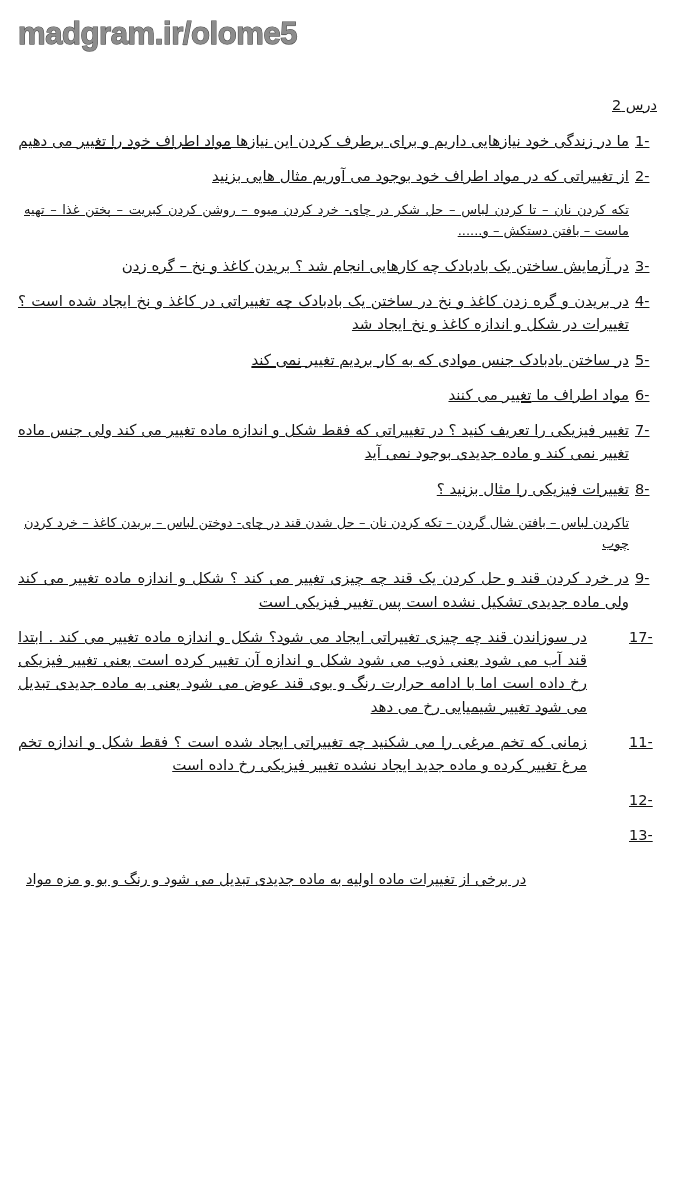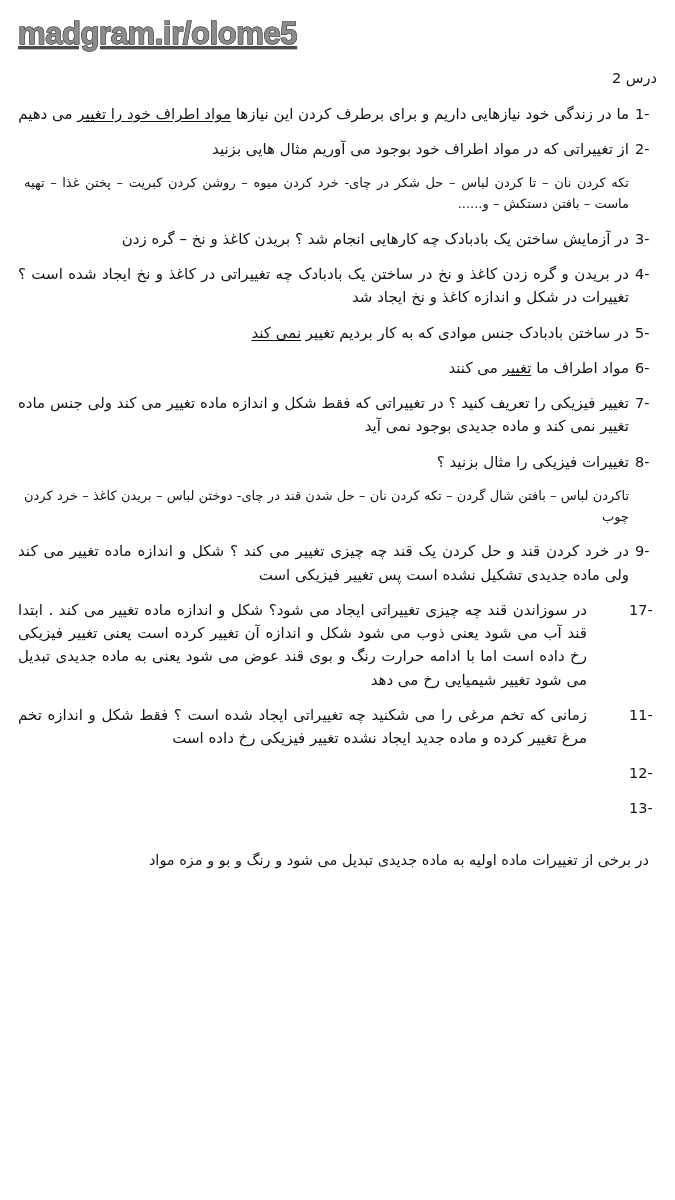--- a/index.html
+++ b/index.html
@@ -28,32 +28,32 @@
     font-weight: bold;
     font-size: 31px;
     letter-spacing: -0.4px;
     line-height: 1;
     direction: ltr;
     color: #8c8c8c;
     -webkit-text-stroke: 1.1px #4a4a4a;
     paint-order: stroke fill;
     text-shadow: 0 1px 0 rgba(90,90,90,.35);
     white-space: nowrap;
-    text-decoration: underline;
   }
 
   
   .page {
     position: absolute;
     top: 0;
     left: 0;
     width: 675px;
     height: 1200px;
     box-sizing: border-box;
-    padding: 68px 18px 0 18px;
+    padding: 95px 18px 0 18px;
+    text-decoration: underline;
   }
 
   .doc-heading {
     text-align: right;
     font-size: 14.5px;
     line-height: 1.5;
     margin: 0 0 13px 0;
     direction: rtl;
     unicode-bidi: isolate;
   }
@@ -104,22 +104,22 @@
     text-align: justify;
     text-align-last: right;
     margin: 0 28px 13px 6px;
   }
 
   .closing {
     direction: rtl;
     unicode-bidi: isolate;
     font-size: 14.5px;
     line-height: 1.6;
-    text-align: right;
-    margin: 30px 8px 0 8px;
+    text-align: left;
+    margin: 22px 8px 0 8px;
   }
 
   u.ul { text-decoration: underline; text-underline-offset: 2px; }
 </style>
 </head>
 <body>
 
 <div class="watermark">madgram.ir/olome5</div>
 
 <div class="page">

